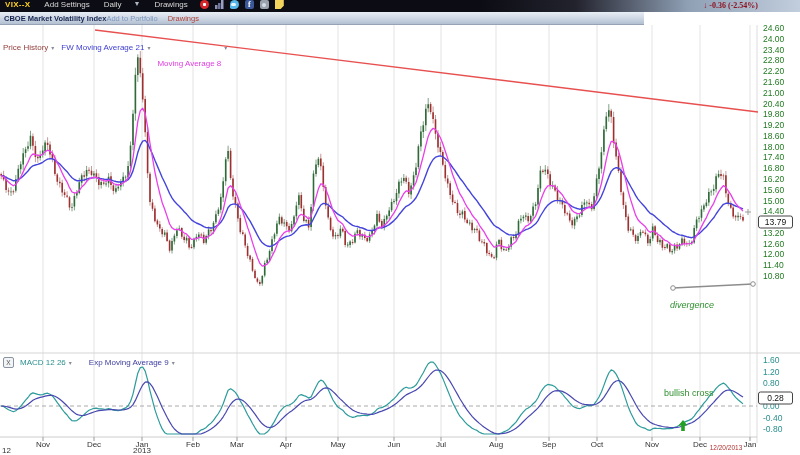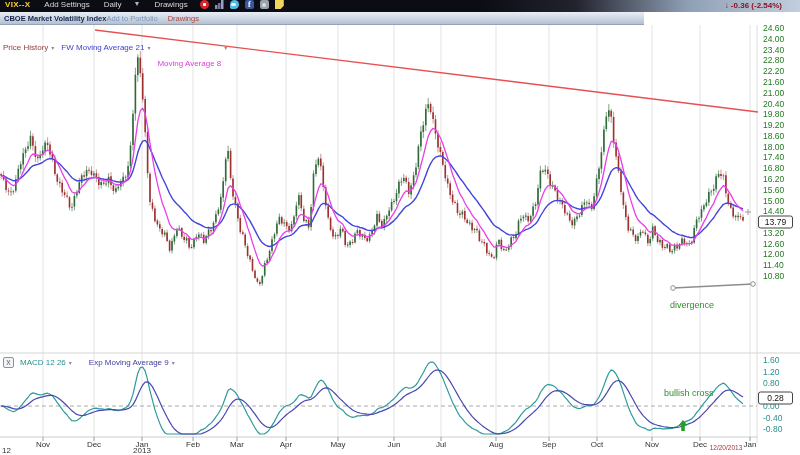--- a/index.html
+++ b/index.html
@@ -19,21 +19,21 @@
   .ic-alarm{border-radius:50%;background:radial-gradient(circle at 50% 50%, #fff 0 22%, #d8272b 23% 100%);}
   .ic-bars{background:linear-gradient(to top,#8b8fb0 0 4px,transparent 4px) left/2.5px 100% no-repeat,
             linear-gradient(to top,#6d7296 0 6px,transparent 6px) 3.25px/2.5px 100% no-repeat,
             linear-gradient(to top,#9aa0c4 0 9px,transparent 9px) right/2.5px 100% no-repeat;}
   .ic-twitter{border-radius:50% 50% 50% 20%;background:#56b8e8;}
   .ic-twitter:after{content:"";position:absolute;left:1.5px;top:3px;width:5px;height:2.5px;border-radius:2px;background:#eaf7ff;}
   .ic-fb{border-radius:2px;background:#3a579a;color:#fff;font:bold 8px/9px "Liberation Serif",serif;text-align:center;}
   .ic-cam{border-radius:2px;background:#9aa2ad;}
   .ic-cam:after{content:"";position:absolute;left:2.5px;top:2.5px;width:4px;height:4px;border-radius:50%;background:#d7dde4;}
   .ic-note{background:#f2d35c;clip-path:polygon(0 0,100% 0,100% 65%,65% 100%,0 100%);}
-  .change{position:absolute;right:18px;top:1px;color:#8c1220;font-weight:bold;font-size:8px;}
+  .change{position:absolute;right:42px;top:1px;color:#8c1220;font-weight:bold;font-size:8px;font-family:Liberation Serif, serif;}
   .change .dn{color:#a31325;font-size:8px;margin-right:2px;}
 
   
   .subbar{position:absolute;left:0;top:12px;width:644px;height:12px;
     background:linear-gradient(to bottom,#e9eef5 0%,#ccd6e3 55%,#b3c0d1 100%);
     border-bottom:1px solid #97a3b4;display:flex;align-items:center;font-size:7.5px;z-index:5;}
   .subbar .title{color:#17264f;margin-left:4px;font-weight:bold;}
   .subbar .addpf{color:#7b97bd;margin-left:0;}
   .subbar .drawings{color:#b04038;margin-left:10px;}
 
@@ -208,15 +208,15 @@
   </div>
 
   <div class="macdbar">
     <span class="closebox">X</span>
     <span class="lg-macd">MACD 12 26</span>
     <span class="arrow">▾</span>
     <span class="lg-exp">Exp Moving Average 9</span>
     <span class="arrow">▾</span>
   </div>
 
-  <div class="anno" style="left:670px;top:300px;">divergence</div>
+  <div class="anno" style="left:670px;top:300px;font-style:italic;">divergence</div>
   <div class="anno" style="left:664px;top:388px;">bullish cross</div>
 </div>
 
 </body></html>

